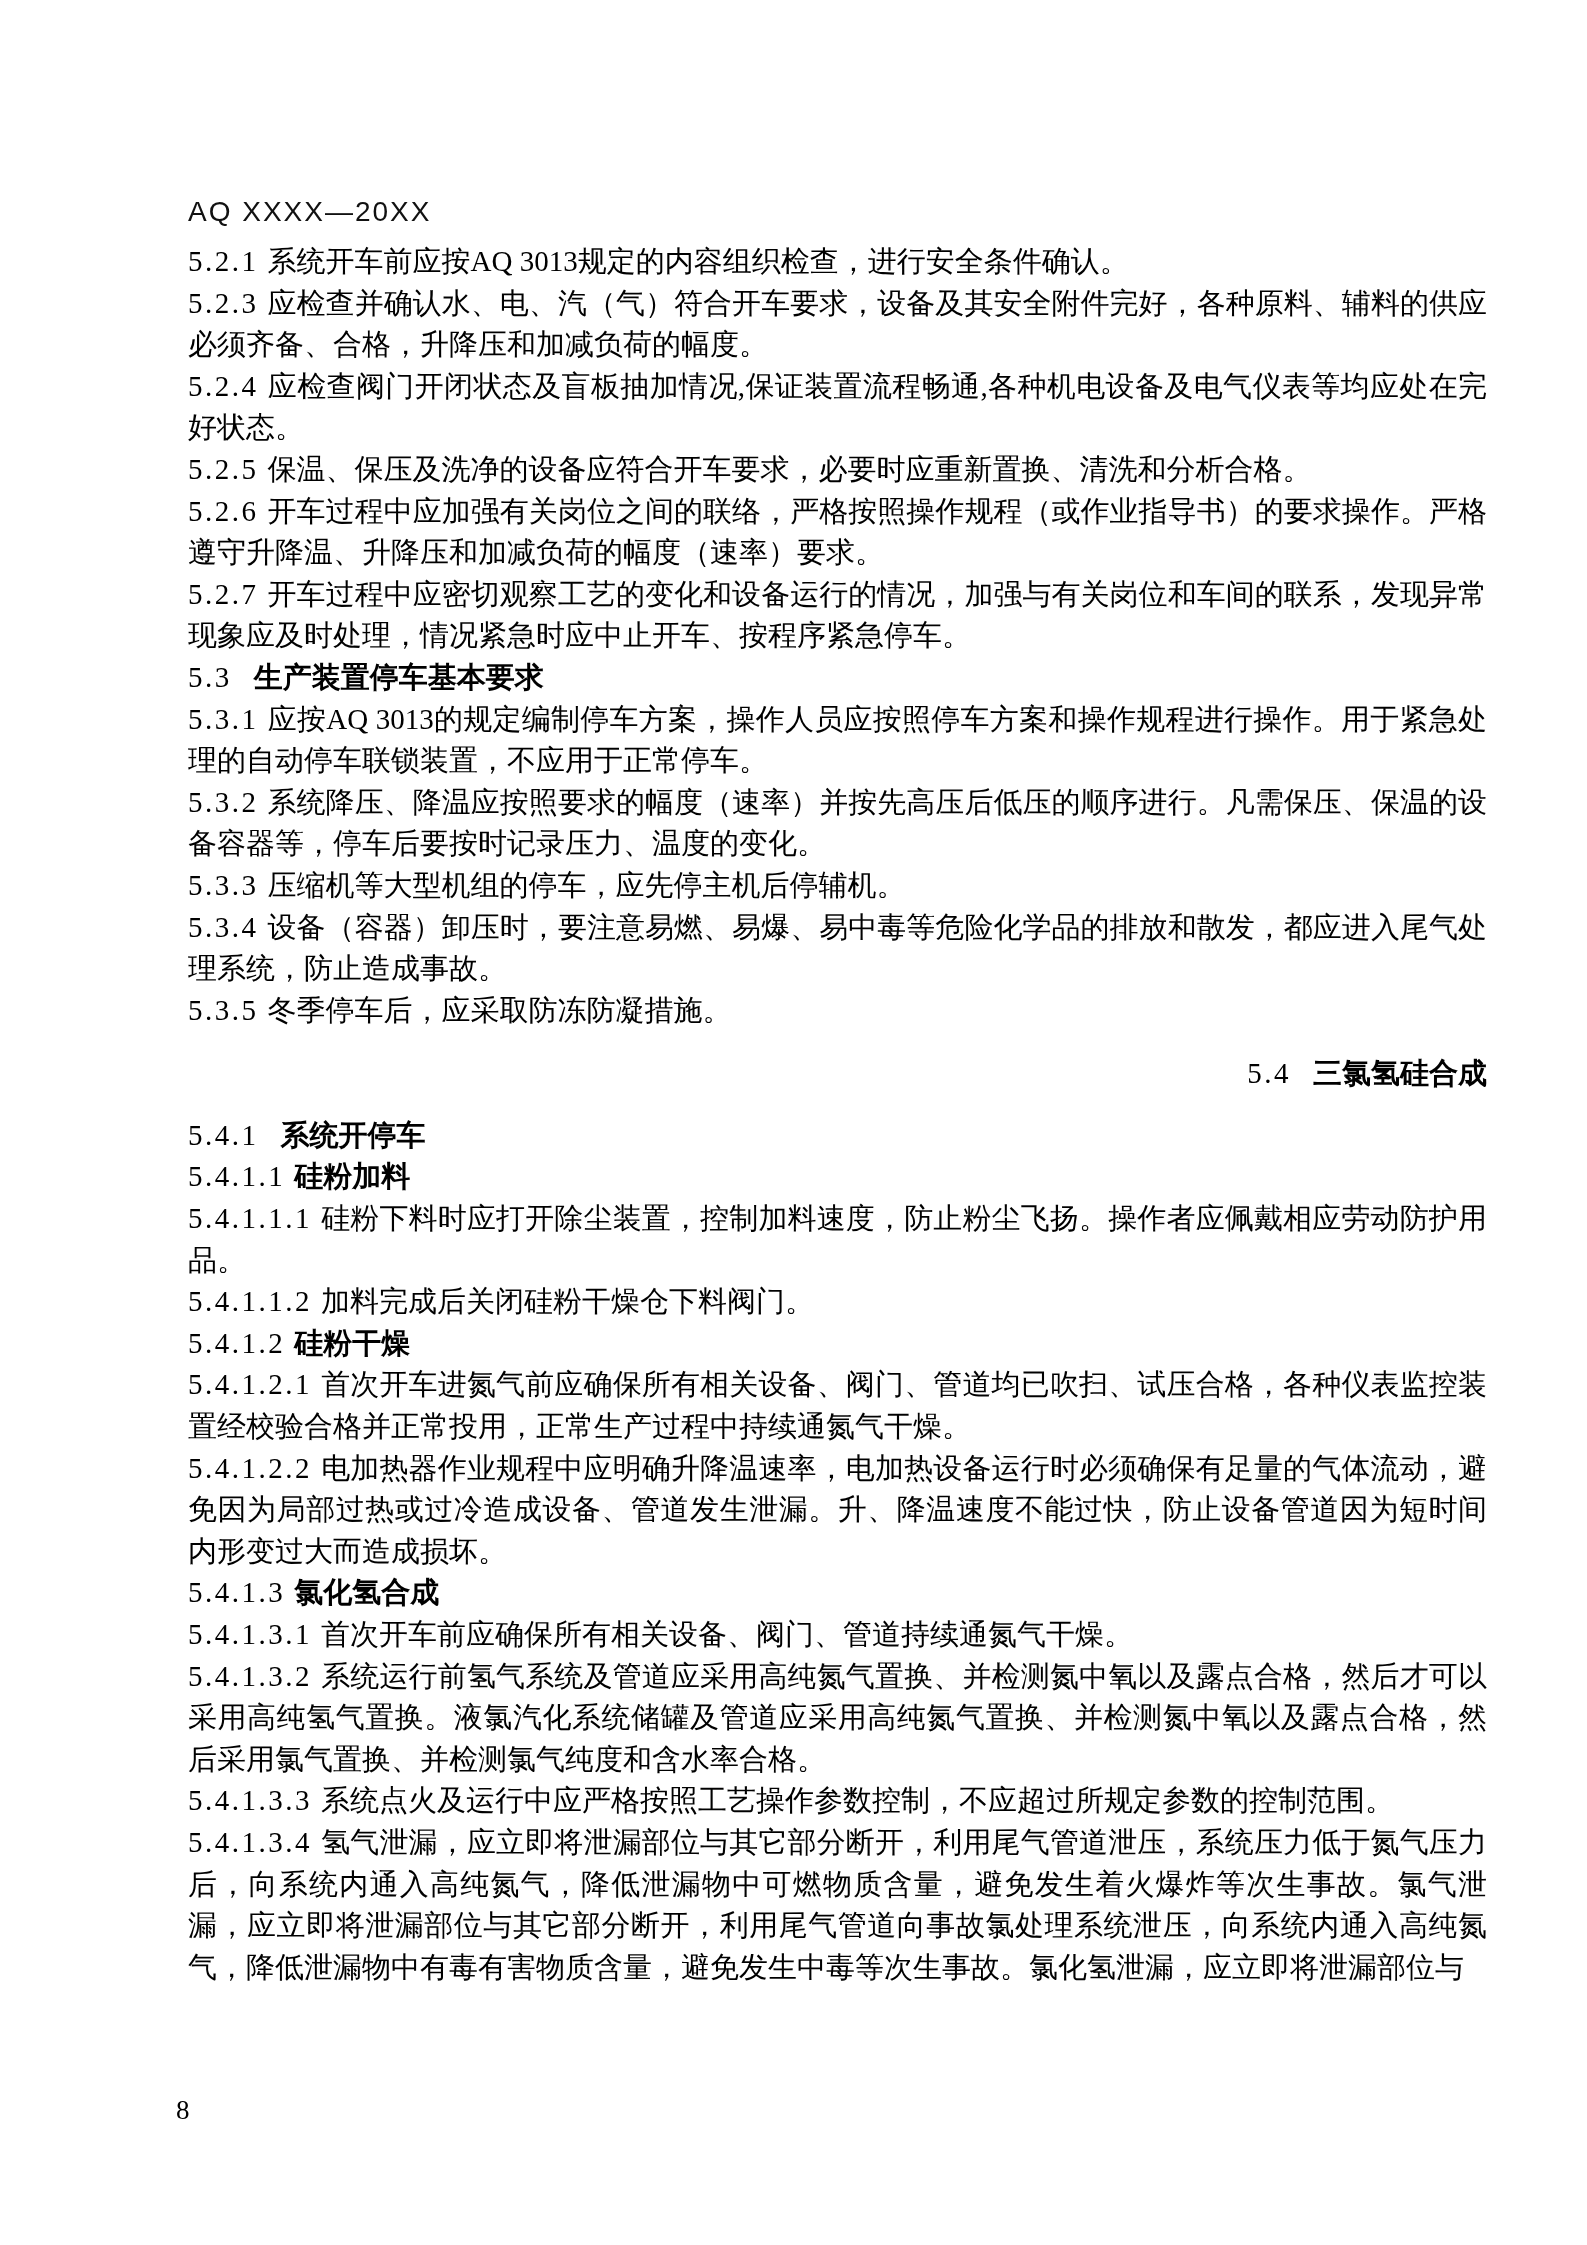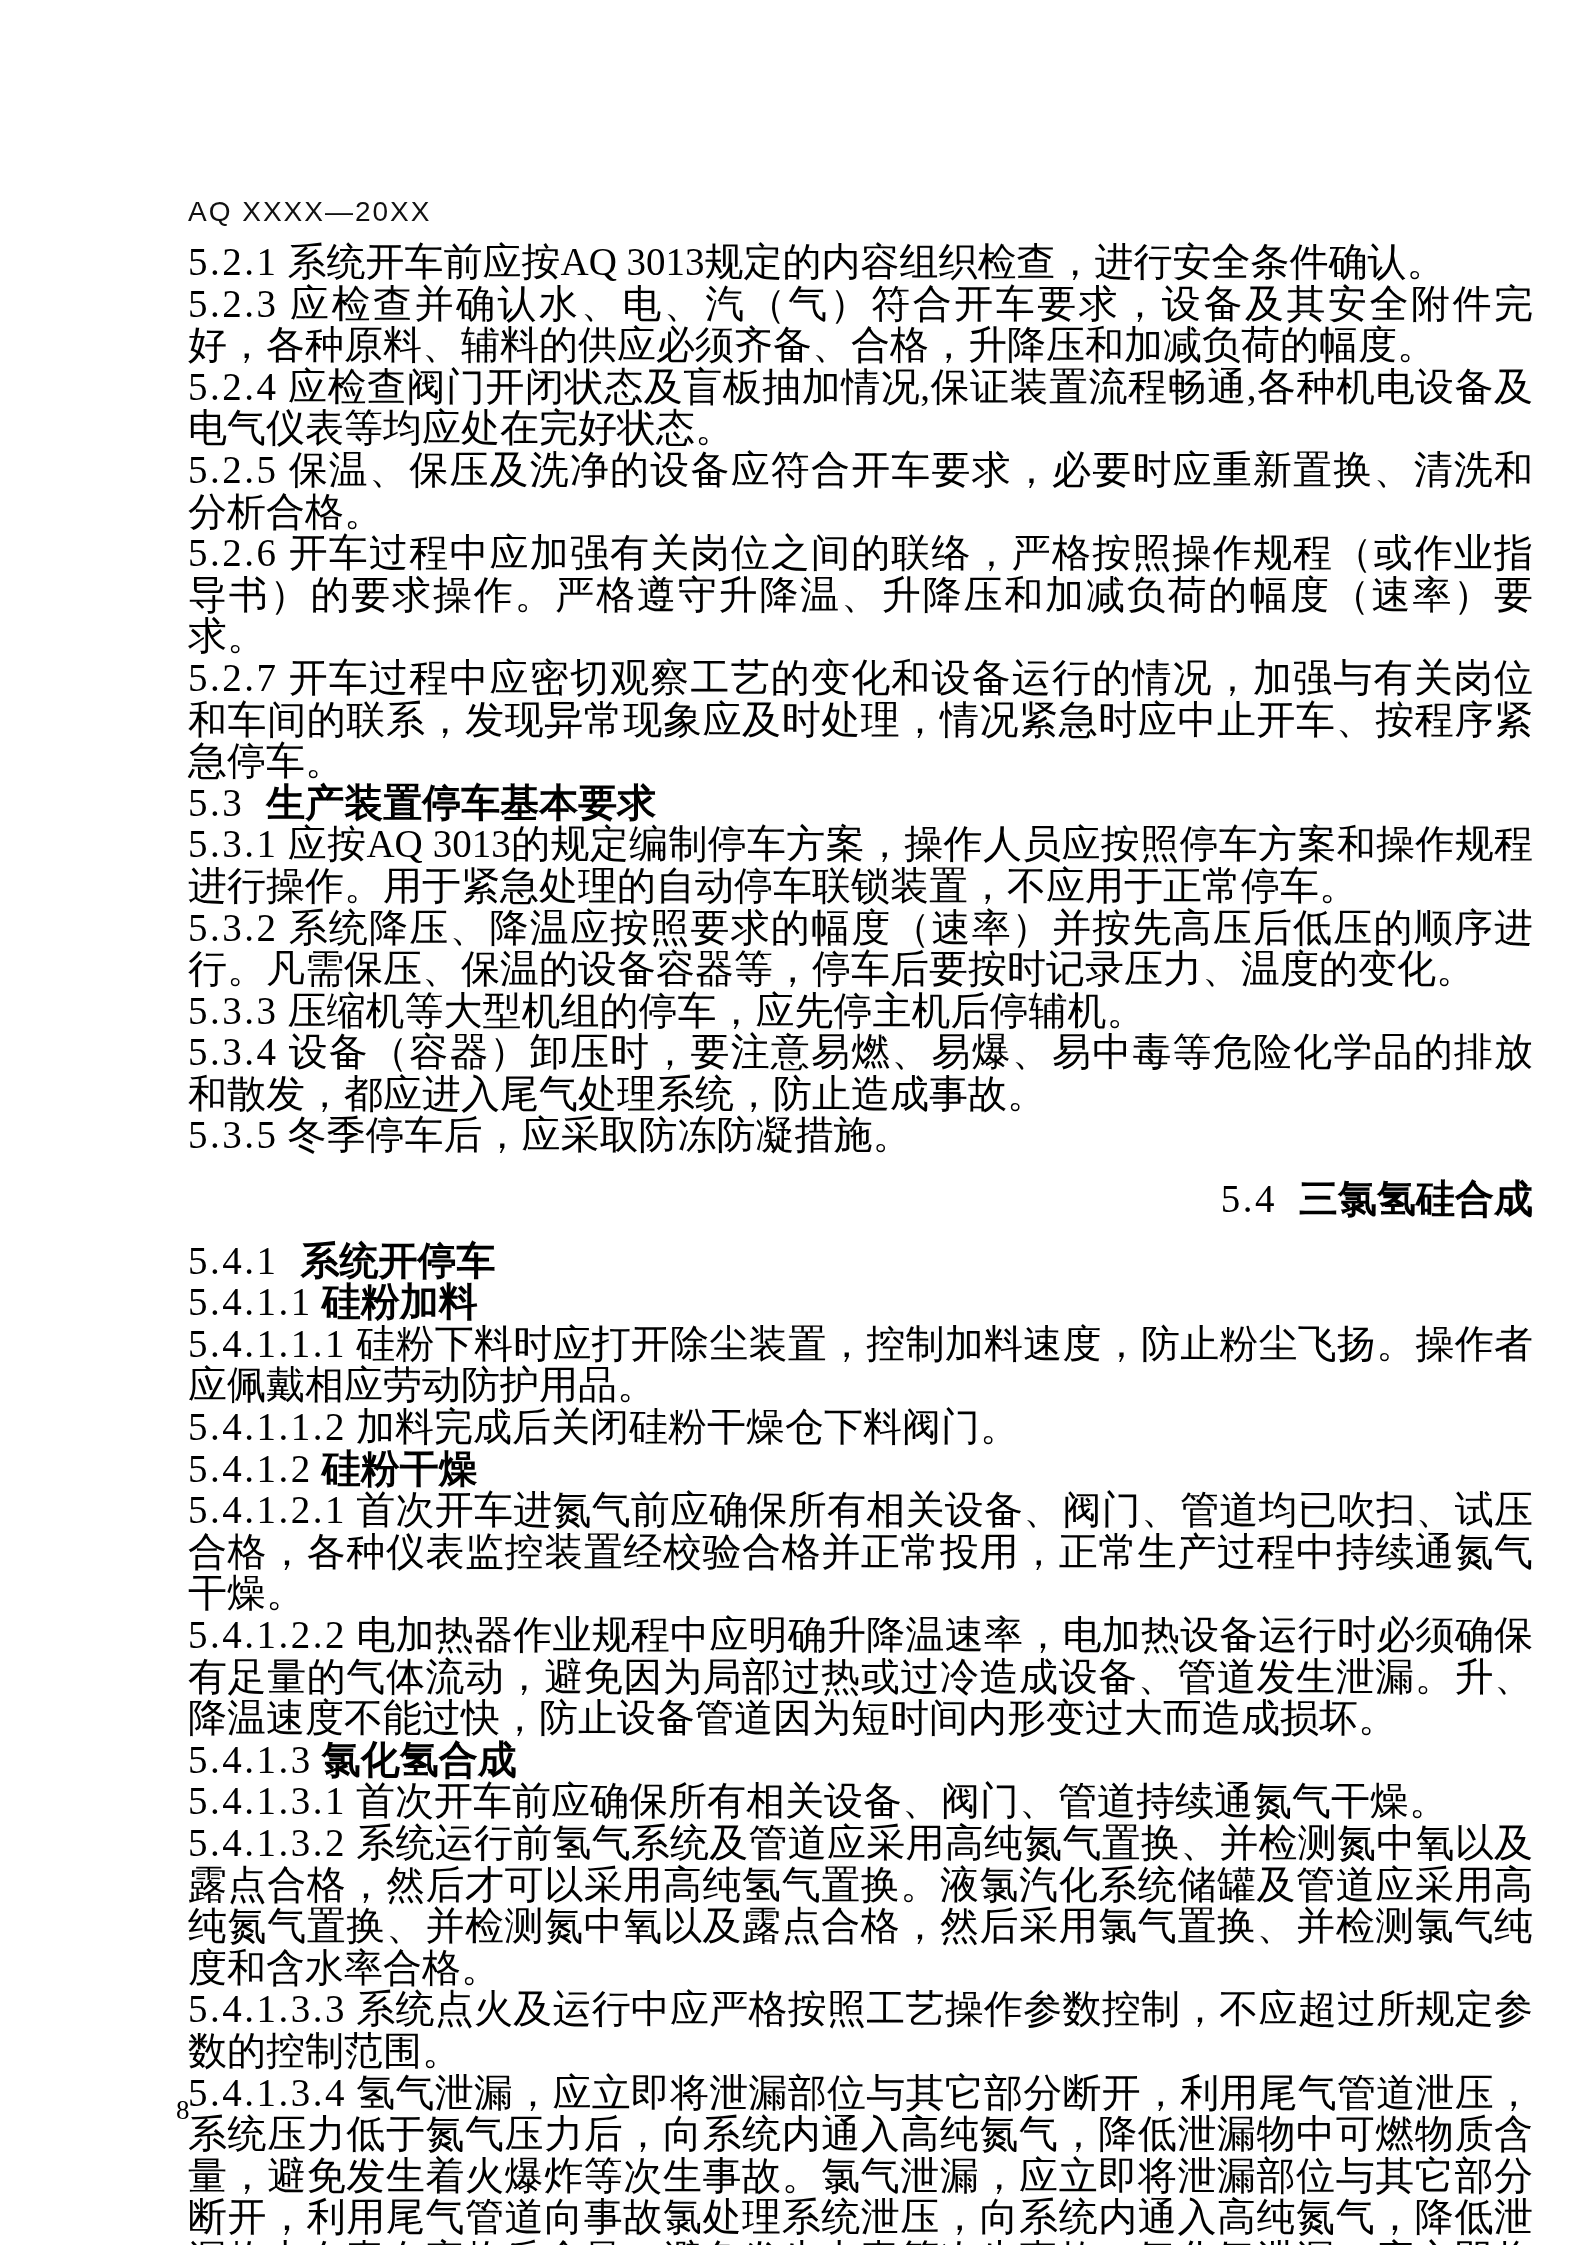--- a/index.html
+++ b/index.html
@@ -10,37 +10,37 @@
   body {
     width: 1587px;
     height: 2245px;
     position: relative;
     overflow: hidden;
   }
   .page {
     position: absolute;
     inset: 0;
     box-sizing: border-box;
-    padding: 196px 54px 0 188px;
+    padding: 196px 100px 0 188px;
     background: #ffffff;
   }
   .doc-header {
     font-family: "Liberation Sans", "DejaVu Sans", sans-serif;
     font-size: 28px;
     color: #111111;
     letter-spacing: 2px;
     line-height: 32px;
     margin: 0 0 13px 0;
     white-space: pre;
   }
   .doc-body { }
   .para, .heading {
     margin: 0;
     font-family: "Liberation Serif", "DejaVu Serif", serif;
-    font-size: 39px;
+    font-size: 29px;
     line-height: 41.6px;
     color: #000000;
     text-align: justify;
     text-justify: inter-character;
   }
   .heading {
     font-weight: bold;
     text-align: left;
   }
   .heading.spaced {

